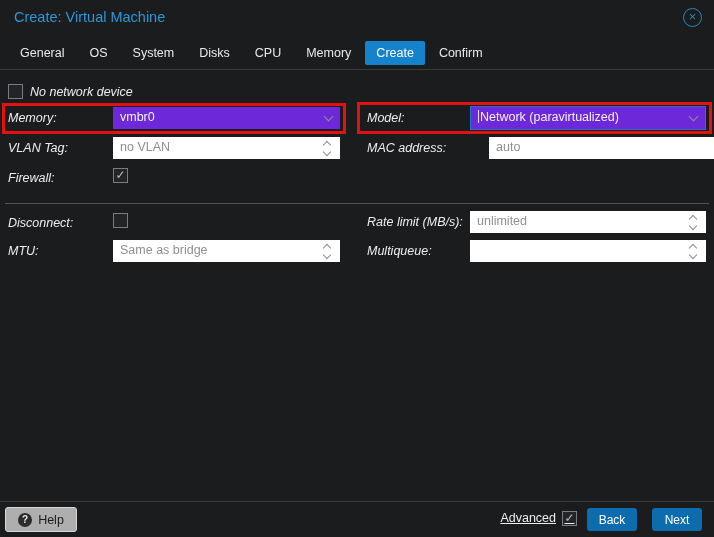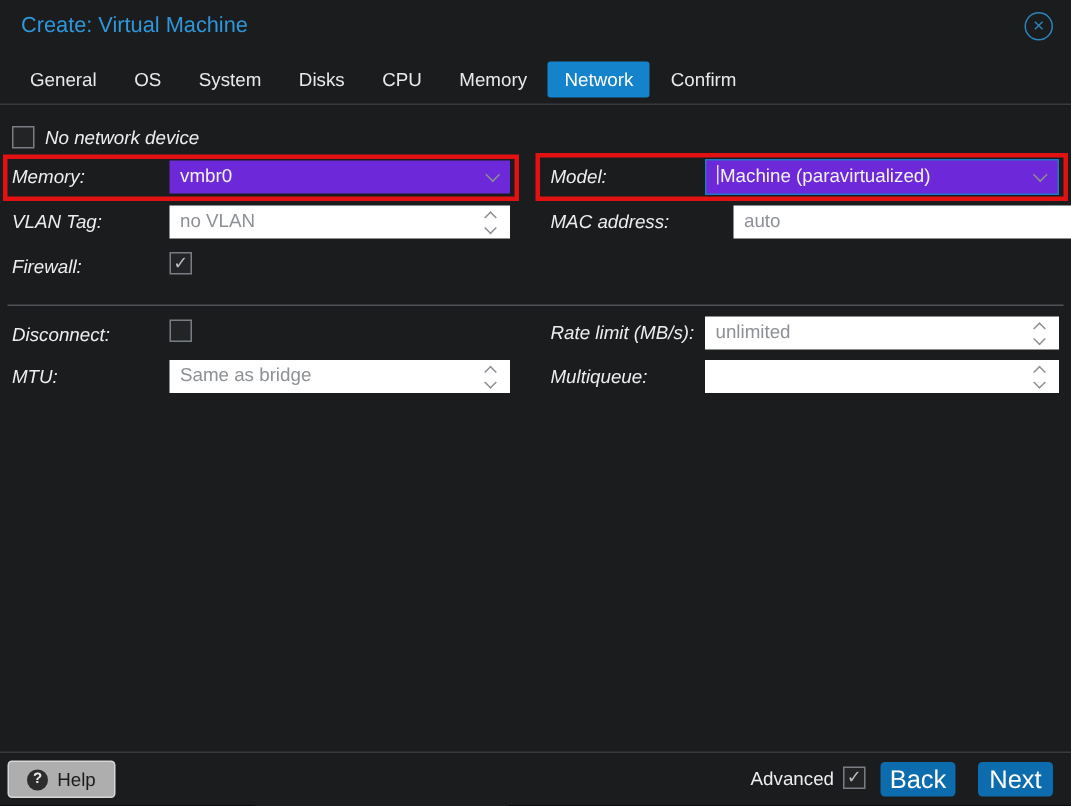--- a/index.html
+++ b/index.html
@@ -61,29 +61,29 @@
   .help-btn {
     position:absolute; left:5px; top:507px; width:72px; height:25px;
     background:#aeaeae; border:1px solid #d6d6d6; border-radius:3px;
     color:#1b1b1b; font-size:12.5px; display:flex; align-items:center;
     justify-content:center; gap:6px; cursor:pointer;
   }
   .help-icon {
     width:14px; height:14px; background:#2c2c2c; color:#e9e9e9; border-radius:50%;
     font-size:10px; font-weight:bold; line-height:14px; text-align:center;
   }
-  .adv-wrap { position:absolute; right:137px; top:511px; display:flex; align-items:flex-end; gap:6px; }
+  .adv-wrap { position:absolute; right:137px; top:511px; display:flex; align-items:flex-start; gap:6px;text-decoration:underline; }
   .adv-label { color:#eceded; }
   .adv-cb {
     width:15px; height:15px; background:#232426; border:1px solid #797d83;
     color:#b9bcc1; font-size:12px; line-height:13px; text-align:center; cursor:pointer;
   }
   .btn {
     position:absolute; top:508px; width:50px; height:23px; background:#0d6cad;
-    color:#fff; border:none; border-radius:3px; font-size:17px;
+    color:#fff; border:none; border-radius:3px; font-size:12px;
     font-family:"Liberation Sans", sans-serif; cursor:pointer;
   }
   .btn.back { left:587px; }
   .btn.next { left:652px; }
 </style>
 </head>
 <body>
 
 <div class="window">
 
@@ -92,36 +92,36 @@
     <div class="close-btn">×</div>
   </div>
 
   <div class="tabbar">
     <div class="tab">General</div>
     <div class="tab">OS</div>
     <div class="tab">System</div>
     <div class="tab">Disks</div>
     <div class="tab">CPU</div>
     <div class="tab">Memory</div>
-    <div class="tab active">Network</div>
+    <div class="tab active">Create</div>
     <div class="tab">Confirm</div>
   </div>
 
   <div class="cb" style="left:8px; top:84px;"></div>
   <div class="flabel" style="left:30px; top:81px;">No network device</div>
 
   <div class="flabel" style="left:8px; top:107px;">Memory:</div>
   <div class="field darkbg" style="left:113px; top:107px; width:227px;">
     <span class="val">vmbr0</span>
     <span class="chev combo-trigger"></span>
   </div>
 
   <div class="flabel" style="left:367px; top:107px;">Model:</div>
   <div class="field darkbg focused" style="left:470px; top:106px; width:236px; height:24px;">
-    <span class="caret"></span><span class="val">Machine (paravirtualized)</span>
+    <span class="caret"></span><span class="val">Network (paravirtualized)</span>
     <span class="chev combo-trigger"></span>
   </div>
 
   <div class="hl" style="left:2px; top:103px; width:344px; height:31px;"></div>
   <div class="hl" style="left:357px; top:102px; width:355px; height:32px;"></div>
 
   <div class="flabel" style="left:8px; top:137px;">VLAN Tag:</div>
   <div class="field" style="left:113px; top:137px; width:227px;">
     <span class="ph">no VLAN</span>
     <span class="spinner">

